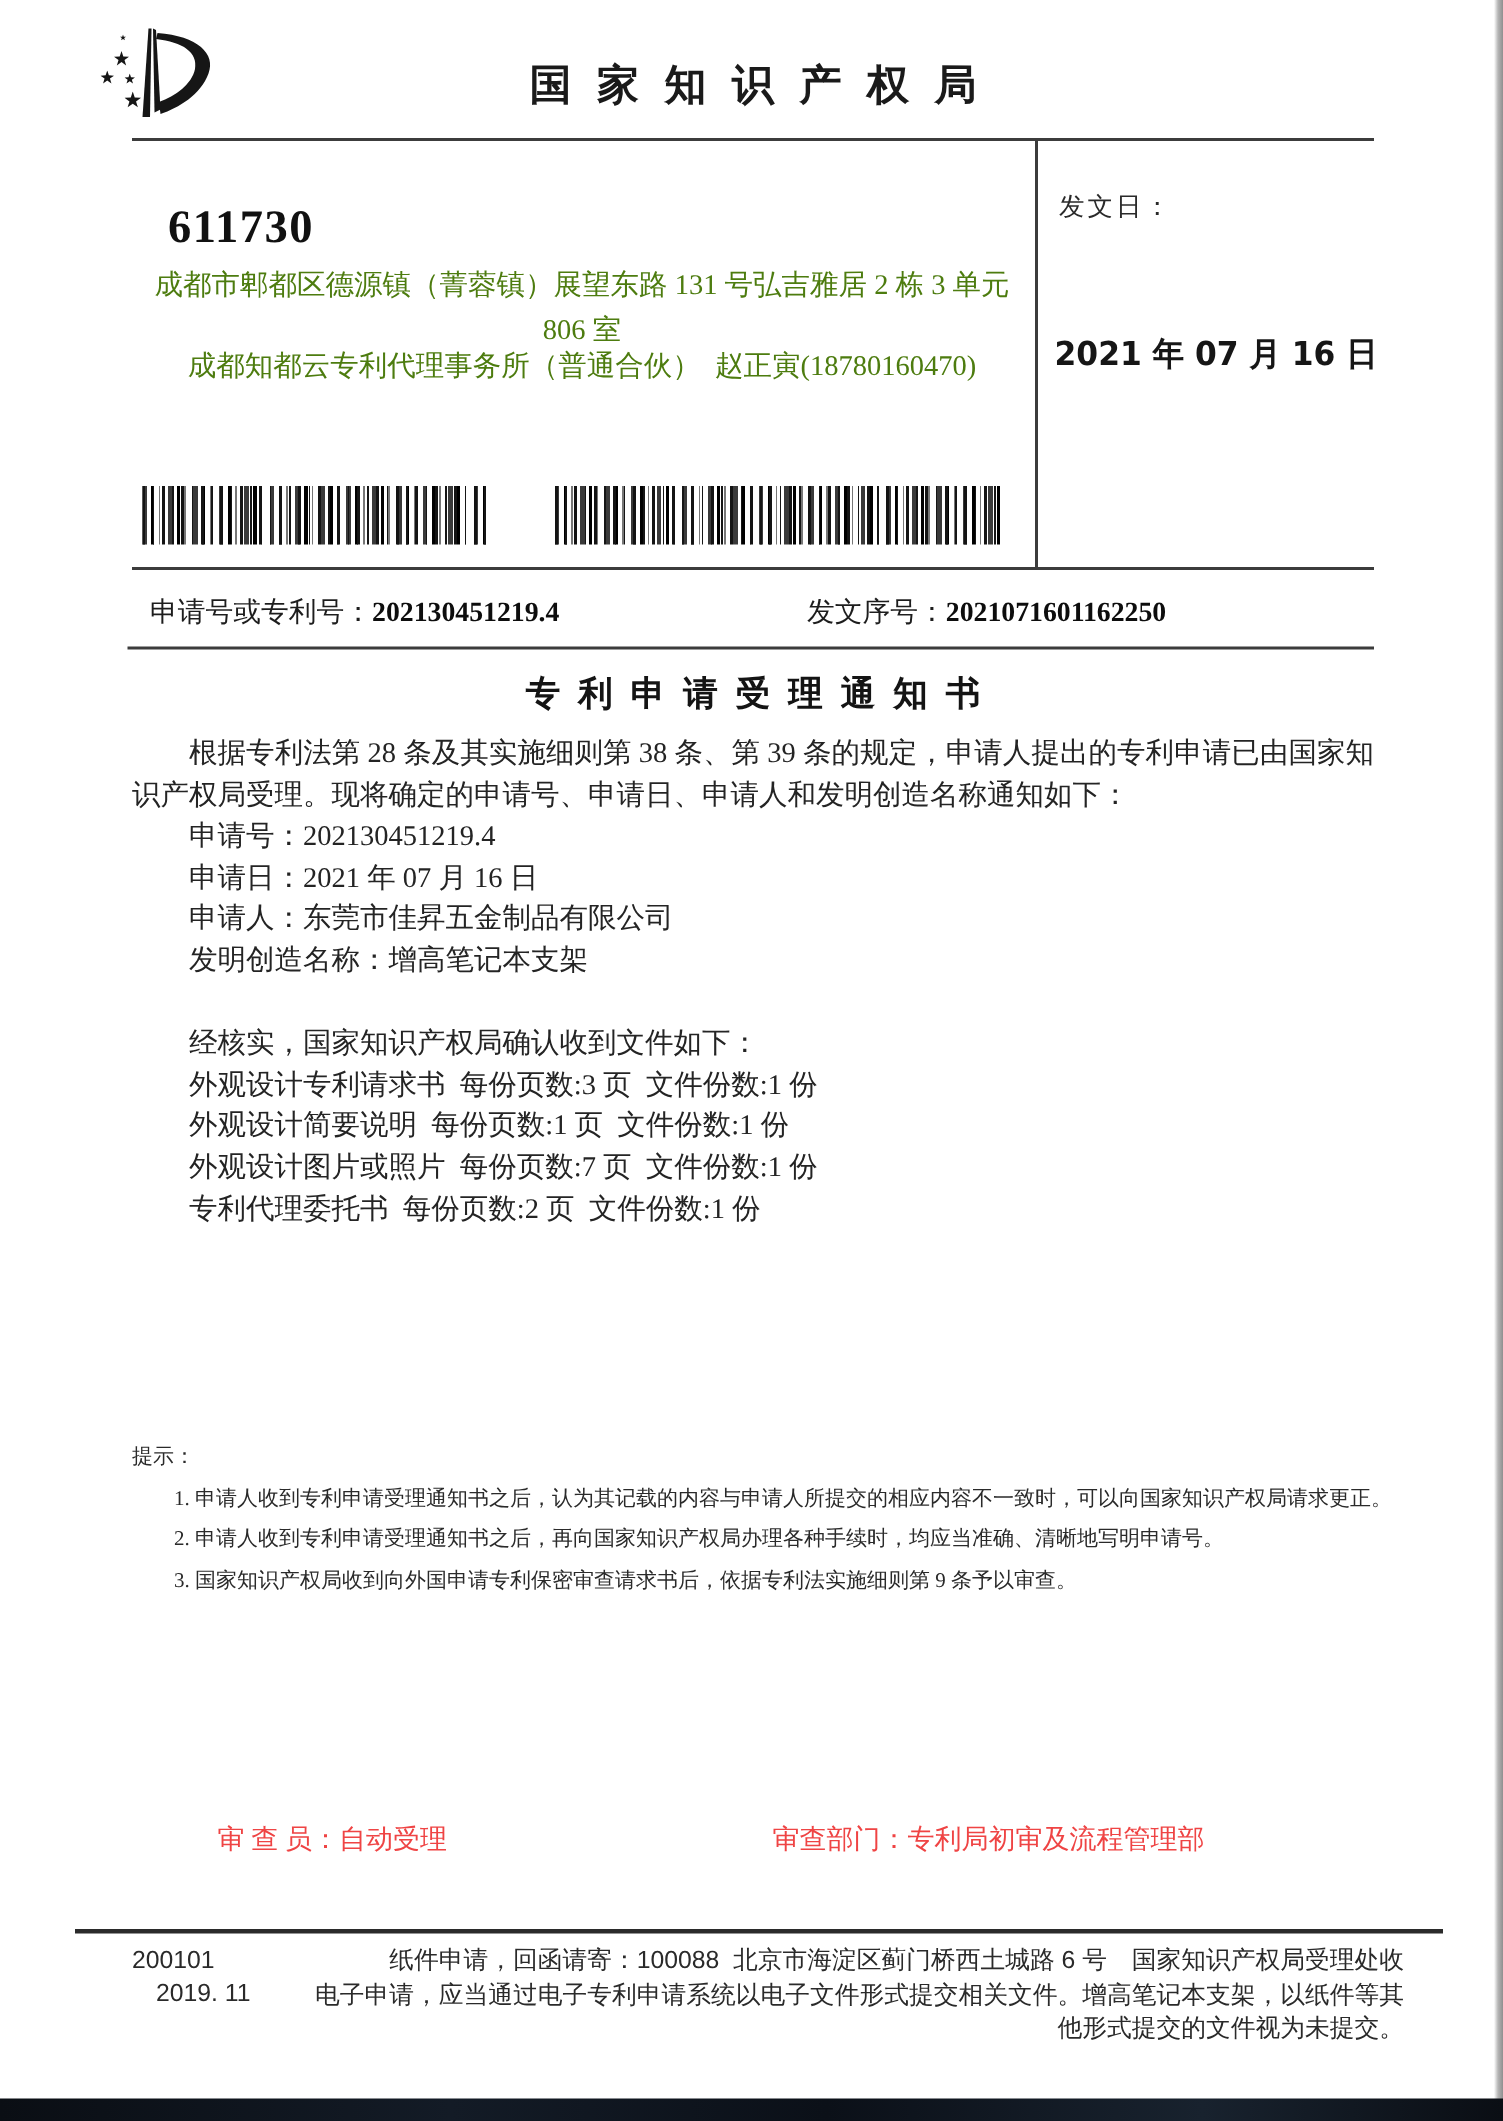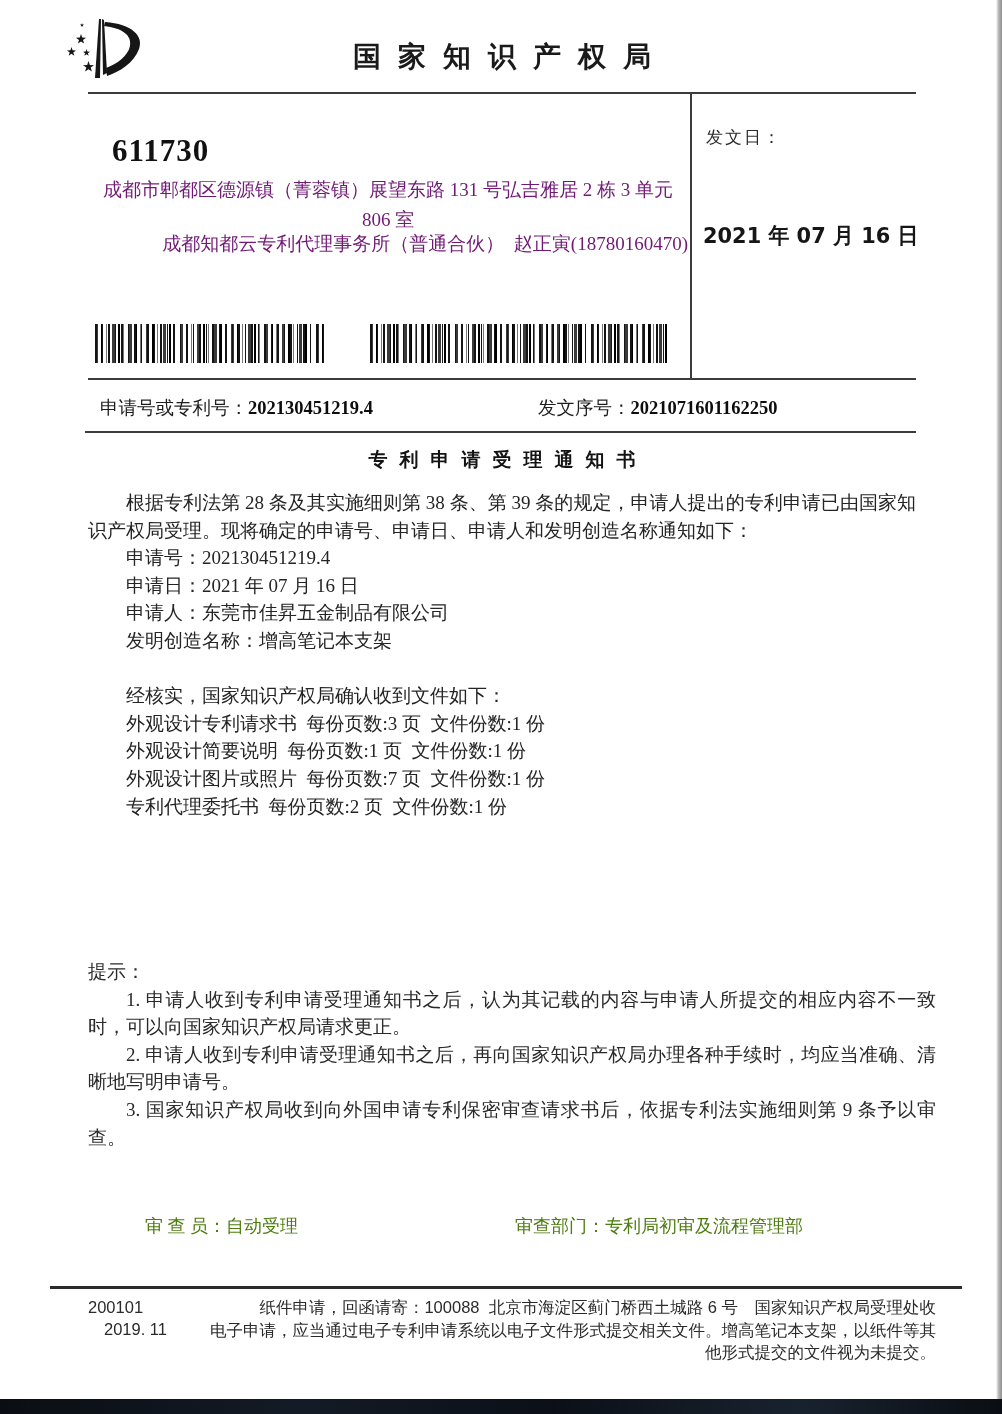--- a/index.html
+++ b/index.html
@@ -41,24 +41,24 @@
   .vert-divider { position: absolute; left: 690px; top: 92px; width: 2px; height: 288px; background: #3c3c3c; }
   .rule-meta-top { left: 88px; top: 378px; width: 828px; height: 2px; }
   .rule-meta-bottom { left: 85px; top: 431px; width: 831px; height: 2px; }
 
   
   .postal-code {
     position: absolute; left: 112px; top: 133px;
     font-size: 31px; font-weight: bold; color: #111;
     letter-spacing: 1px;
   }
-  .addr-line { position: absolute; left: 88px; width: 600px; text-align: center; font-size: 19px; color: #701a75; }
+  .addr-line { position: absolute; left: 88px; width: 600px; text-align: center; font-size: 19px; color: #4d7c0f; }
   .addr-1 { top: 177px; }
   .addr-2 { top: 207px; }
-  .addr-3 { top: 231px; white-space: pre-wrap; text-align: right; }
+  .addr-3 { top: 231px; white-space: pre-wrap; }
 
   
   .issue-date-label { position: absolute; left: 706px; top: 126px; font-size: 17px; color: #2a2a2a; letter-spacing: 2px; }
   .issue-date-value {
     position: absolute; left: 703px; top: 221px;
     font-family: "DejaVu Sans", "Liberation Sans", sans-serif;
     font-size: 22px; font-weight: 600; color: #161616;
     white-space: nowrap; transform: scaleX(0.95); transform-origin: left top;
   }
 
@@ -75,46 +75,46 @@
   
   .meta-row { position: absolute; top: 395px; left: 0; width: 1002px; height: 28px; font-size: 18.5px; color: #1d1d1d; padding-left: 40px; }
   .meta-app { position: absolute; left: 100px; white-space: nowrap; }
   .meta-serial { position: absolute; left: 538px; white-space: nowrap; }
   .meta-value { font-weight: bold; color: #0d0d0d; }
 
   
   .notice-title {
     position: absolute; left: 88px; top: 447px; width: 828px;
     text-align: center; font-family: "Liberation Sans", "DejaVu Sans", sans-serif;
-    font-size: 19px; font-weight: bold; color: #141414;
+    font-size: 23px; font-weight: bold; color: #141414;
     letter-spacing: 12px; text-indent: 12px; white-space: nowrap;
   }
 
   
   .body-block {
     position: absolute; left: 88px; top: 489px; width: 828px;
     font-size: 19px; line-height: 27.6px; color: #242424;
   }
   .intro-para { text-indent: 2em; text-align: justify; }
   .field-line { text-indent: 2em; white-space: pre-wrap; }
   .received-intro { text-indent: 2em; margin-top: 27.6px; }
   .doc-list { list-style: none; }
   .doc-list li { text-indent: 2em; white-space: pre-wrap; }
 
   
   .tips-block {
     position: absolute; left: 88px; top: 958px; width: 848px;
-    font-size: 19px; line-height: 27.6px; color: #2a2a2a;
+    font-size: 14px; line-height: 27.6px; color: #2a2a2a;
   }
   .tips-title { text-indent: 0; }
   .tips-list { list-style: none; }
   .tips-list li { text-indent: 2em; text-align: justify; }
 
   
-  .signoff { position: absolute; top: 1214px; left: 0; width: 1002px; height: 30px; font-size: 18px; color: #4d7c0f; text-align: center; }
+  .signoff { position: absolute; top: 1214px; left: 0; width: 1002px; height: 30px; font-size: 18px; color: #ef4444; text-align: center; }
   .examiner { position: absolute; left: 145px; white-space: pre-wrap; }
   .department { position: absolute; left: 515px; white-space: pre-wrap; }
 
   
   .footer-rule { left: 50px; top: 1286px; width: 912px; height: 3px; background: #2b2b2b; }
   .footer-block { position: absolute; top: 1294px; left: 0; width: 1002px; font-size: 16.5px; line-height: 22.5px; color: #2a2a2a; font-family: "Liberation Sans", "DejaVu Sans", sans-serif; }
   .form-code-1 { position: absolute; left: 88px; top: 2px; }
   .form-code-2 { position: absolute; left: 104px; top: 24px; }
   .footer-notes { position: absolute; left: 210px; top: 2px; width: 726px; }
   .footer-note { white-space: pre-wrap; text-align: right; }

